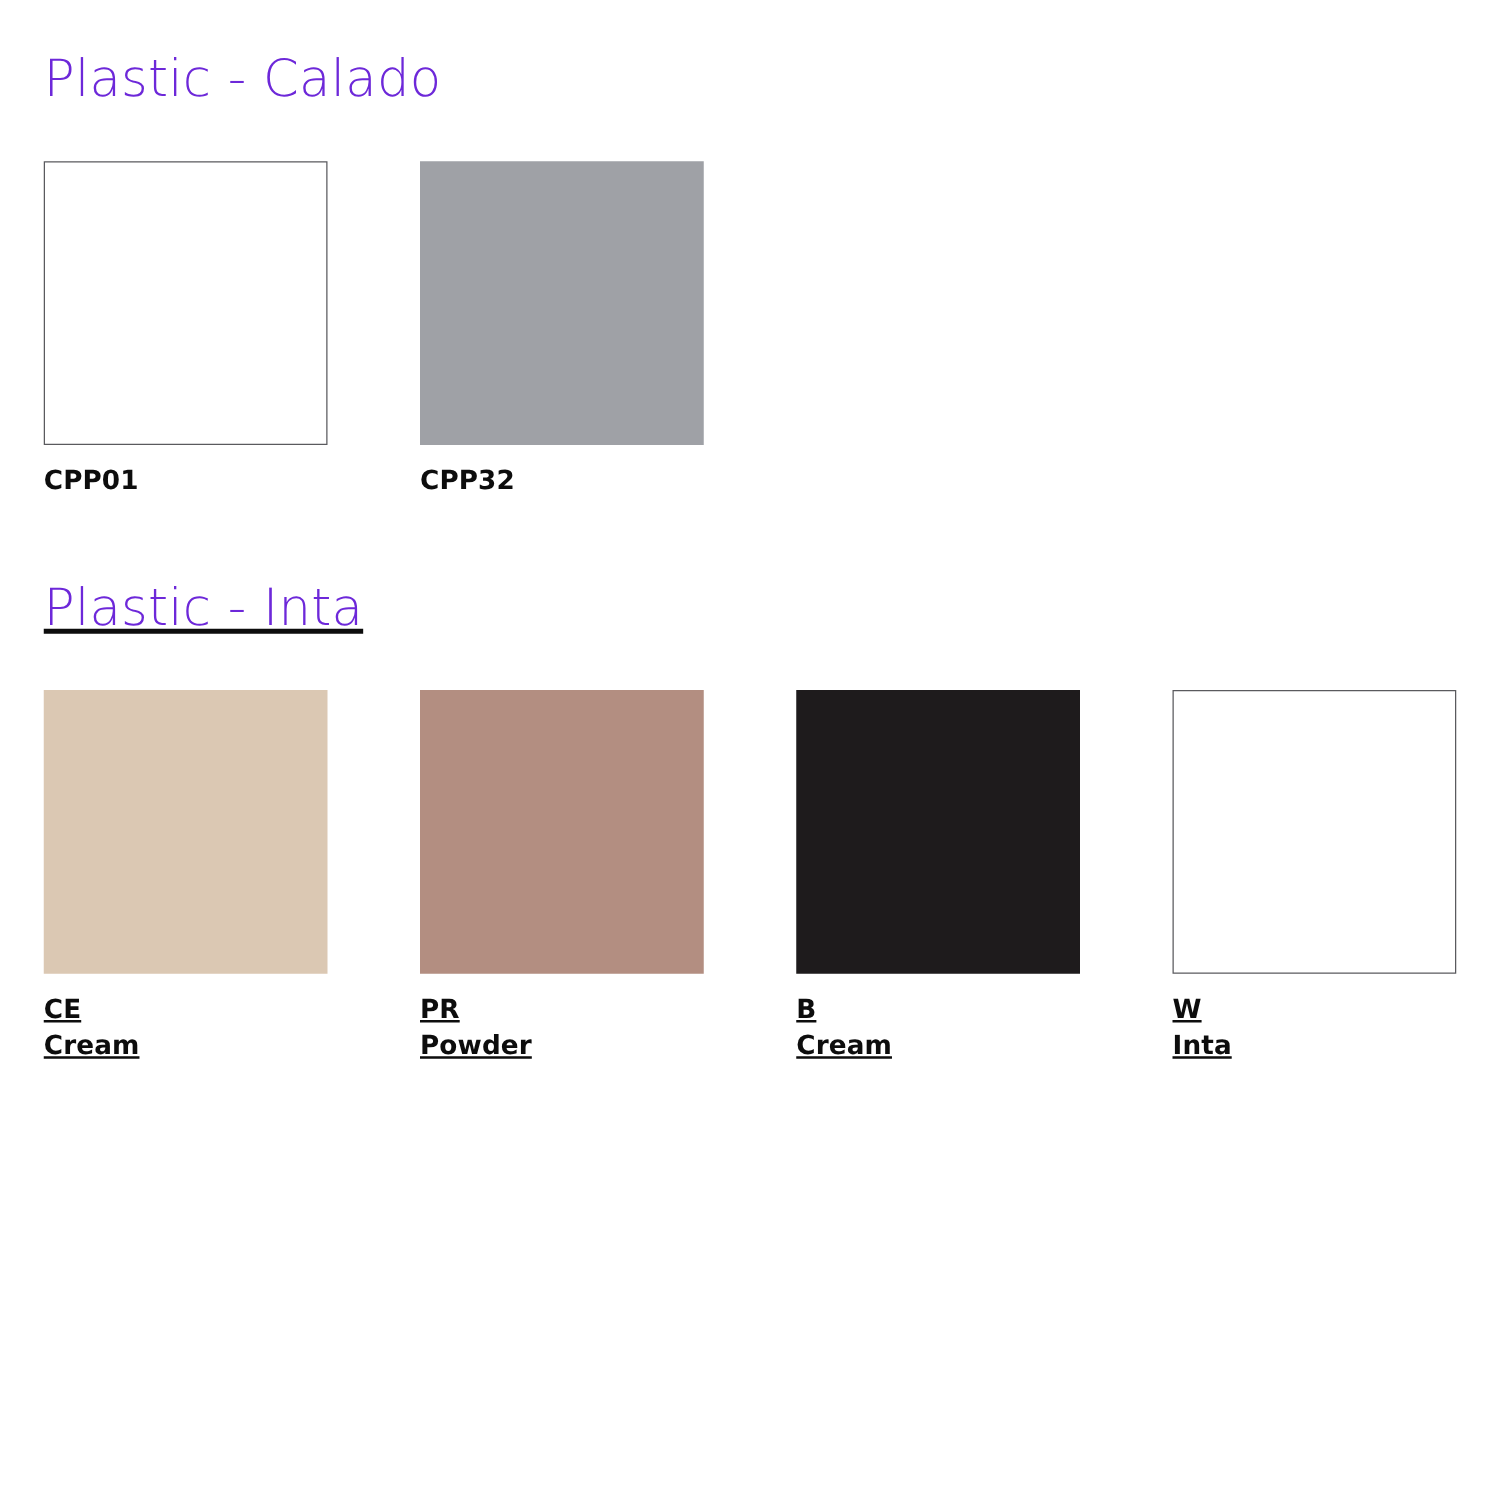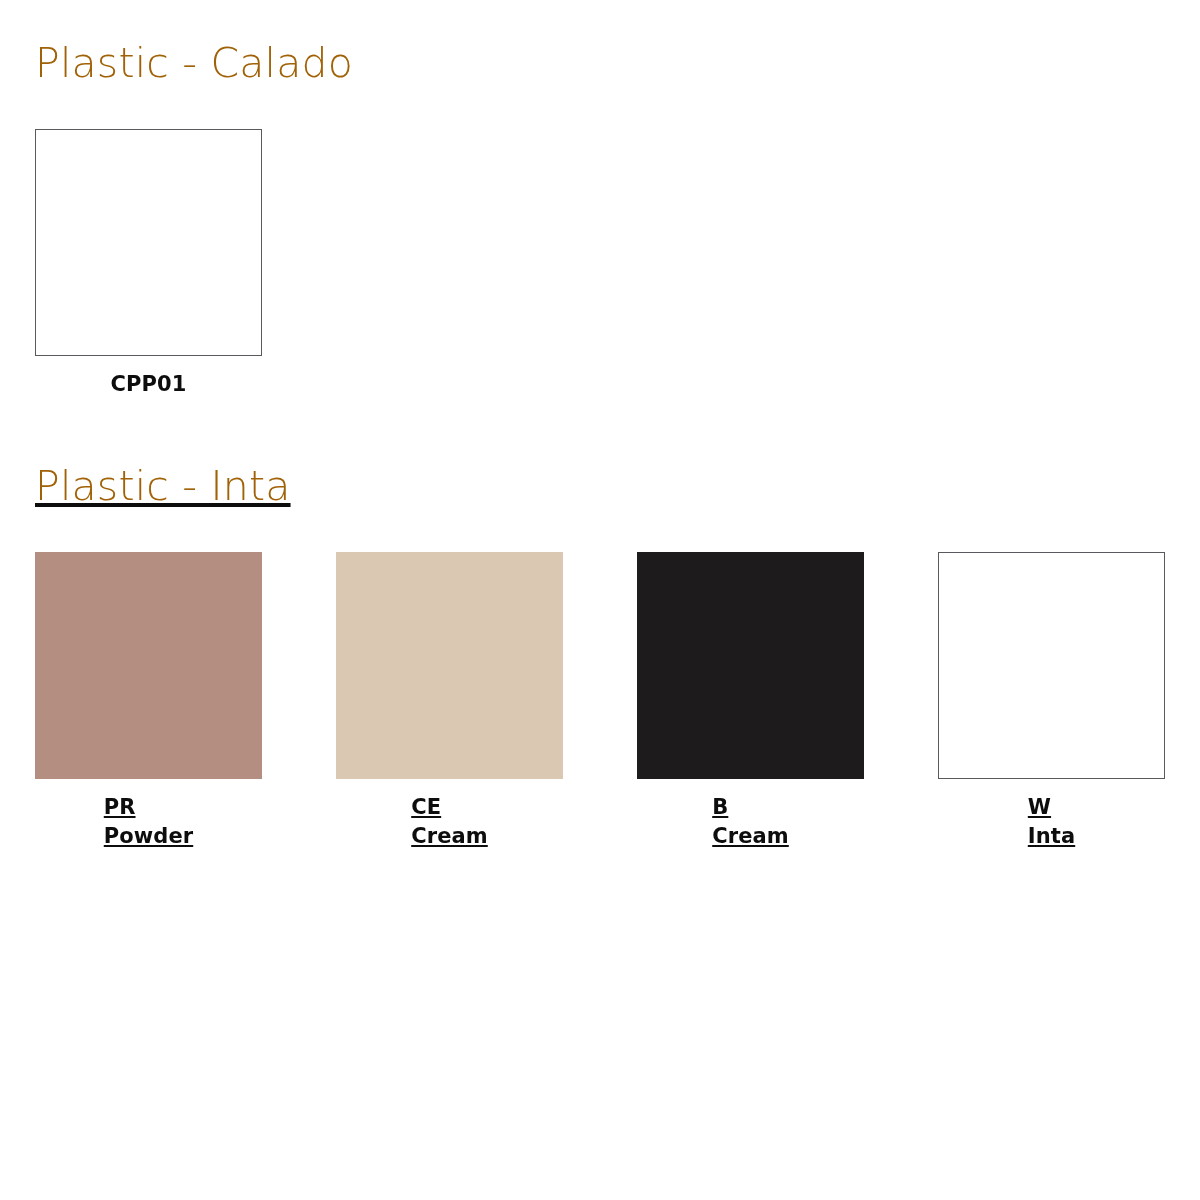--- a/index.html
+++ b/index.html
@@ -31,39 +31,39 @@
   }
   .section--calado { padding-top: 38px; }
   .section--inta   { padding-top: 62px; text-decoration: underline; }
 
   .section-title {
     font-family: "DejaVu Sans", "Liberation Sans", sans-serif;
     font-weight: 300;
     font-size: 41px;
     line-height: 50px;
     letter-spacing: 0.2px;
-    color: #a16207;
+    color: #6d28d9;
     margin: 0 0 41px 0;
     padding: 0;
     white-space: nowrap;
   }
 
   
   .swatch-grid {
     display: grid;
     grid-template-columns: repeat(4, 227px);
     column-gap: 74px;
     row-gap: 0;
     width: 1210px;
   }
 
   .swatch-cell {
     display: flex;
     flex-direction: column;
-    align-items: center;
+    align-items: flex-start;
   }
 
   .swatch-chip {
     width: 227px;
     height: 227px;
     box-sizing: border-box;
     display: block;
   }
   .swatch-chip.bordered {
     border: 1px solid #5a5a5e;
@@ -109,43 +109,50 @@
 
       <div class="swatch-cell">
         <div class="swatch-chip bordered" style="background-color: rgb(255, 255, 255); border-color: rgb(90, 90, 94);"></div>
         <div class="swatch-labels">
           <span class="swatch-code">CPP01</span>
 
         </div>
       </div>
 
 
+      <div class="swatch-cell">
+        <div class="swatch-chip" style="background-color: rgb(159, 161, 166);"></div>
+        <div class="swatch-labels">
+          <span class="swatch-code">CPP32</span>
+
+        </div>
+      </div>
 
 
     </div>
   </section>
 
   <section class="section section--inta">
     <h2 class="section-title">Plastic - Inta</h2>
 
     <div class="swatch-grid">
 
       <div class="swatch-cell">
+        <div class="swatch-chip" style="background-color: rgb(219, 200, 179);"></div>
+        <div class="swatch-labels">
+          <span class="swatch-code">CE</span>
+          <span class="swatch-name">Cream</span>
+        </div>
+      </div>
+
+      <div class="swatch-cell">
         <div class="swatch-chip" style="background-color: rgb(179, 142, 129);"></div>
         <div class="swatch-labels">
           <span class="swatch-code">PR</span>
           <span class="swatch-name">Powder</span>
-        </div>
-      </div>
-
-      <div class="swatch-cell">
-        <div class="swatch-chip" style="background-color: rgb(219, 200, 179);"></div>
-        <div class="swatch-labels">
-          <span class="swatch-code">CE</span>
-          <span class="swatch-name">Cream</span>
         </div>
       </div>
 
       <div class="swatch-cell">
         <div class="swatch-chip" style="background-color: rgb(30, 27, 28);"></div>
         <div class="swatch-labels">
           <span class="swatch-code">B</span>
           <span class="swatch-name">Cream</span>
         </div>
       </div>

